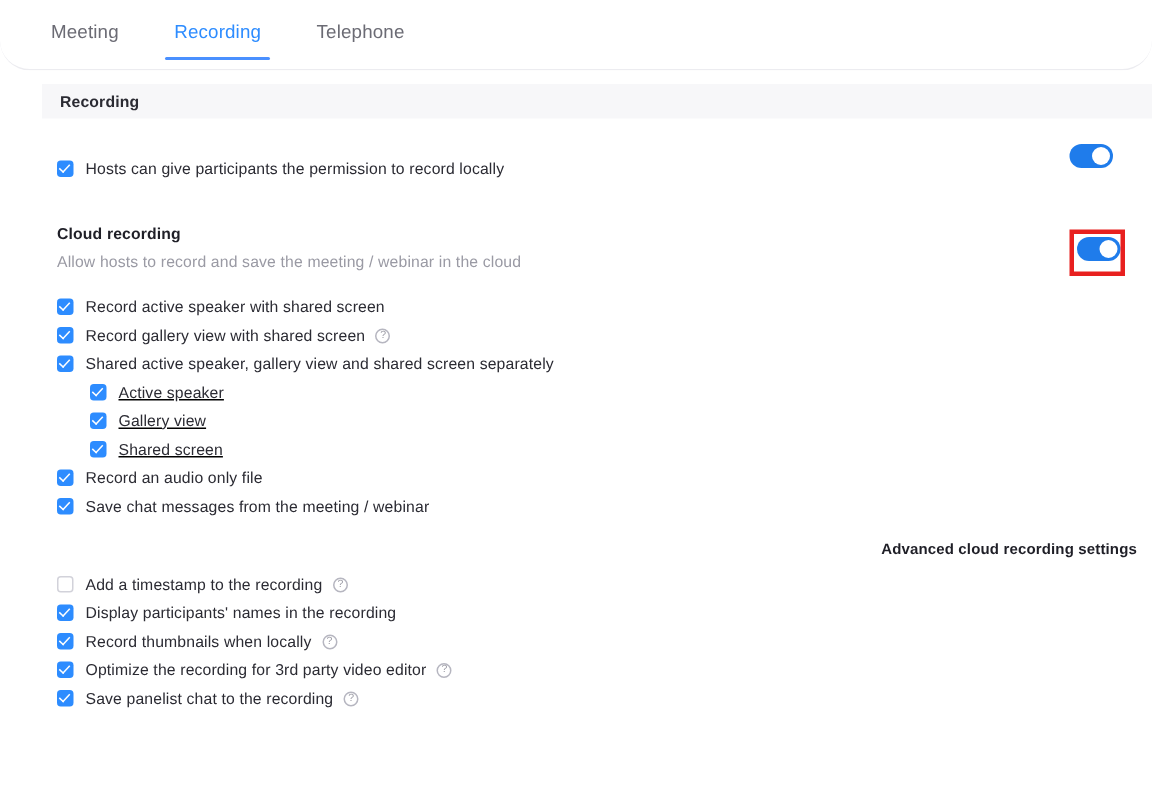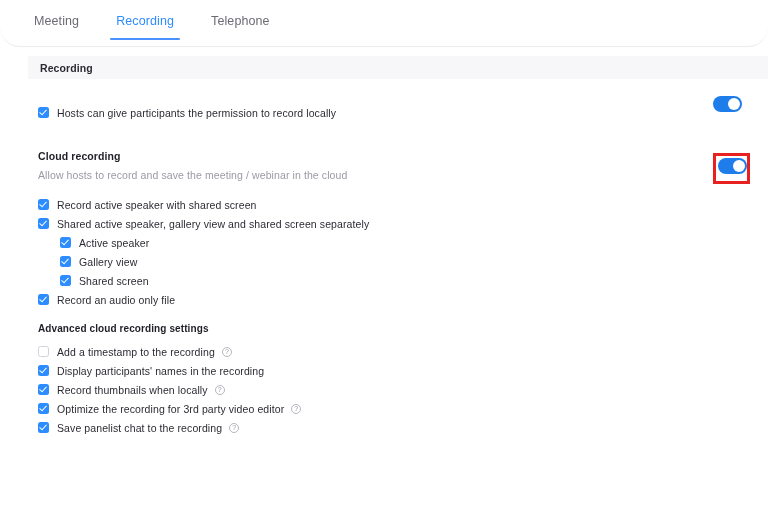--- a/index.html
+++ b/index.html
@@ -122,21 +122,21 @@
   }
 
   
   .cbrow {
     display: flex;
     align-items: center;
     height: 19px;
     cursor: pointer;
     position: relative;
   }
-  .cbrow.indent { padding-left: 22px; }
+  .cbrow.indent { padding-left: 22px; text-decoration: underline; }
 
   .cb {
     width: 11px; height: 11px;
     border-radius: 2.5px;
     background: #2d8cff;
     flex: 0 0 auto;
     position: relative;
     margin-right: 8px;
   }
   .cb::after {
@@ -177,20 +177,21 @@
     font-family: "Liberation Sans", sans-serif;
   }
 
   .subhead {
     font-size: 10px;
     font-weight: bold;
     color: #1f1f27;
     letter-spacing: .1px;
     margin-top: 14px;
     margin-bottom: 8px;
+    text-align: right;
   }
 
   .hl-box-row {
     position: absolute;
     left: -5px; top: -3px;
     width: 109px; height: 20px;
     border: 3px solid #e8201f;
     pointer-events: none;
   }
 
@@ -238,37 +239,46 @@
       <div class="hl-box-toggle"></div>
 
       <div class="spacer-md"></div>
       <div id="cloud-options">
           <div class="cbrow">
             <span class="cb"></span>
             <span class="cblabel">Record active speaker with shared screen</span>
           </div>
           <div class="cbrow">
             <span class="cb"></span>
+            <span class="cblabel">Record gallery view with shared screen</span>
+            <span class="help">?</span>
+          </div>
+          <div class="cbrow">
+            <span class="cb"></span>
             <span class="cblabel">Shared active speaker, gallery view and shared screen separately</span>
           </div>
           <div class="cbrow indent">
             <span class="cb"></span>
             <span class="cblabel">Active speaker</span>
           </div>
           <div class="cbrow indent">
             <span class="cb"></span>
             <span class="cblabel">Gallery view</span>
           </div>
           <div class="cbrow indent">
             <span class="cb"></span>
             <span class="cblabel">Shared screen</span>
           </div>
           <div class="cbrow">
             <span class="cb"></span>
             <span class="cblabel">Record an audio only file</span>
+          </div>
+          <div class="cbrow">
+            <span class="cb"></span>
+            <span class="cblabel">Save chat messages from the meeting / webinar</span>
           </div>
         </div>
 
       <div class="subhead">Advanced cloud recording settings</div>
       <div id="advanced-options">
           <div class="cbrow">
             <span class="cb unchecked"></span>
             <span class="cblabel">Add a timestamp to the recording</span>
             <span class="help">?</span>
           </div>

